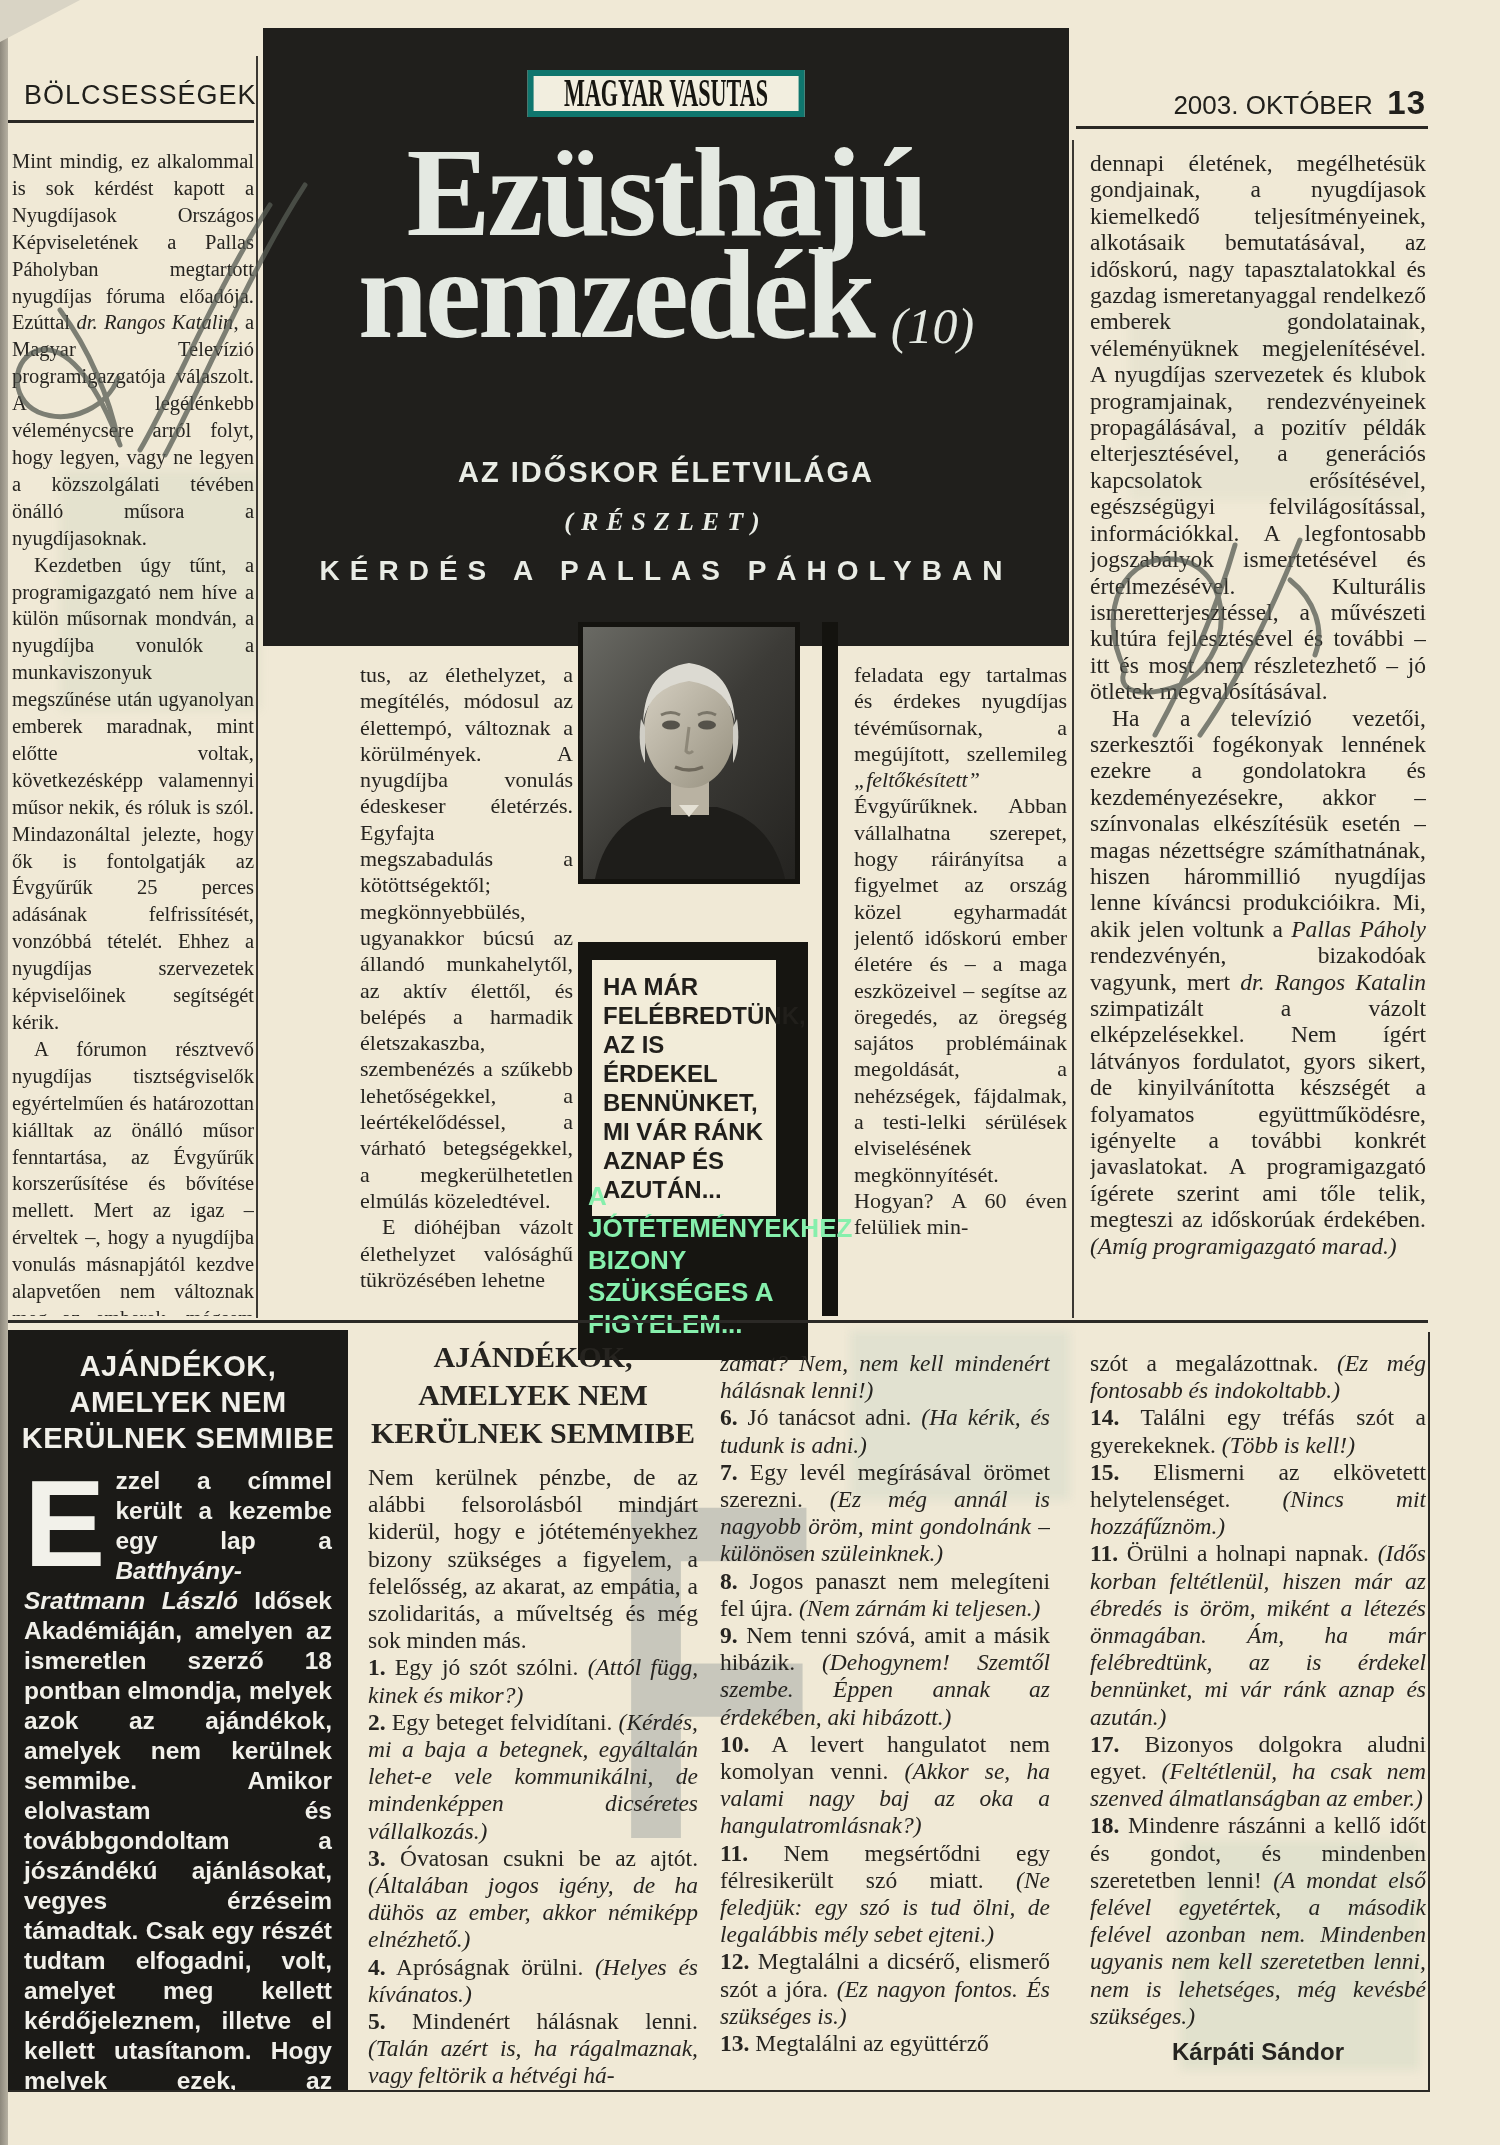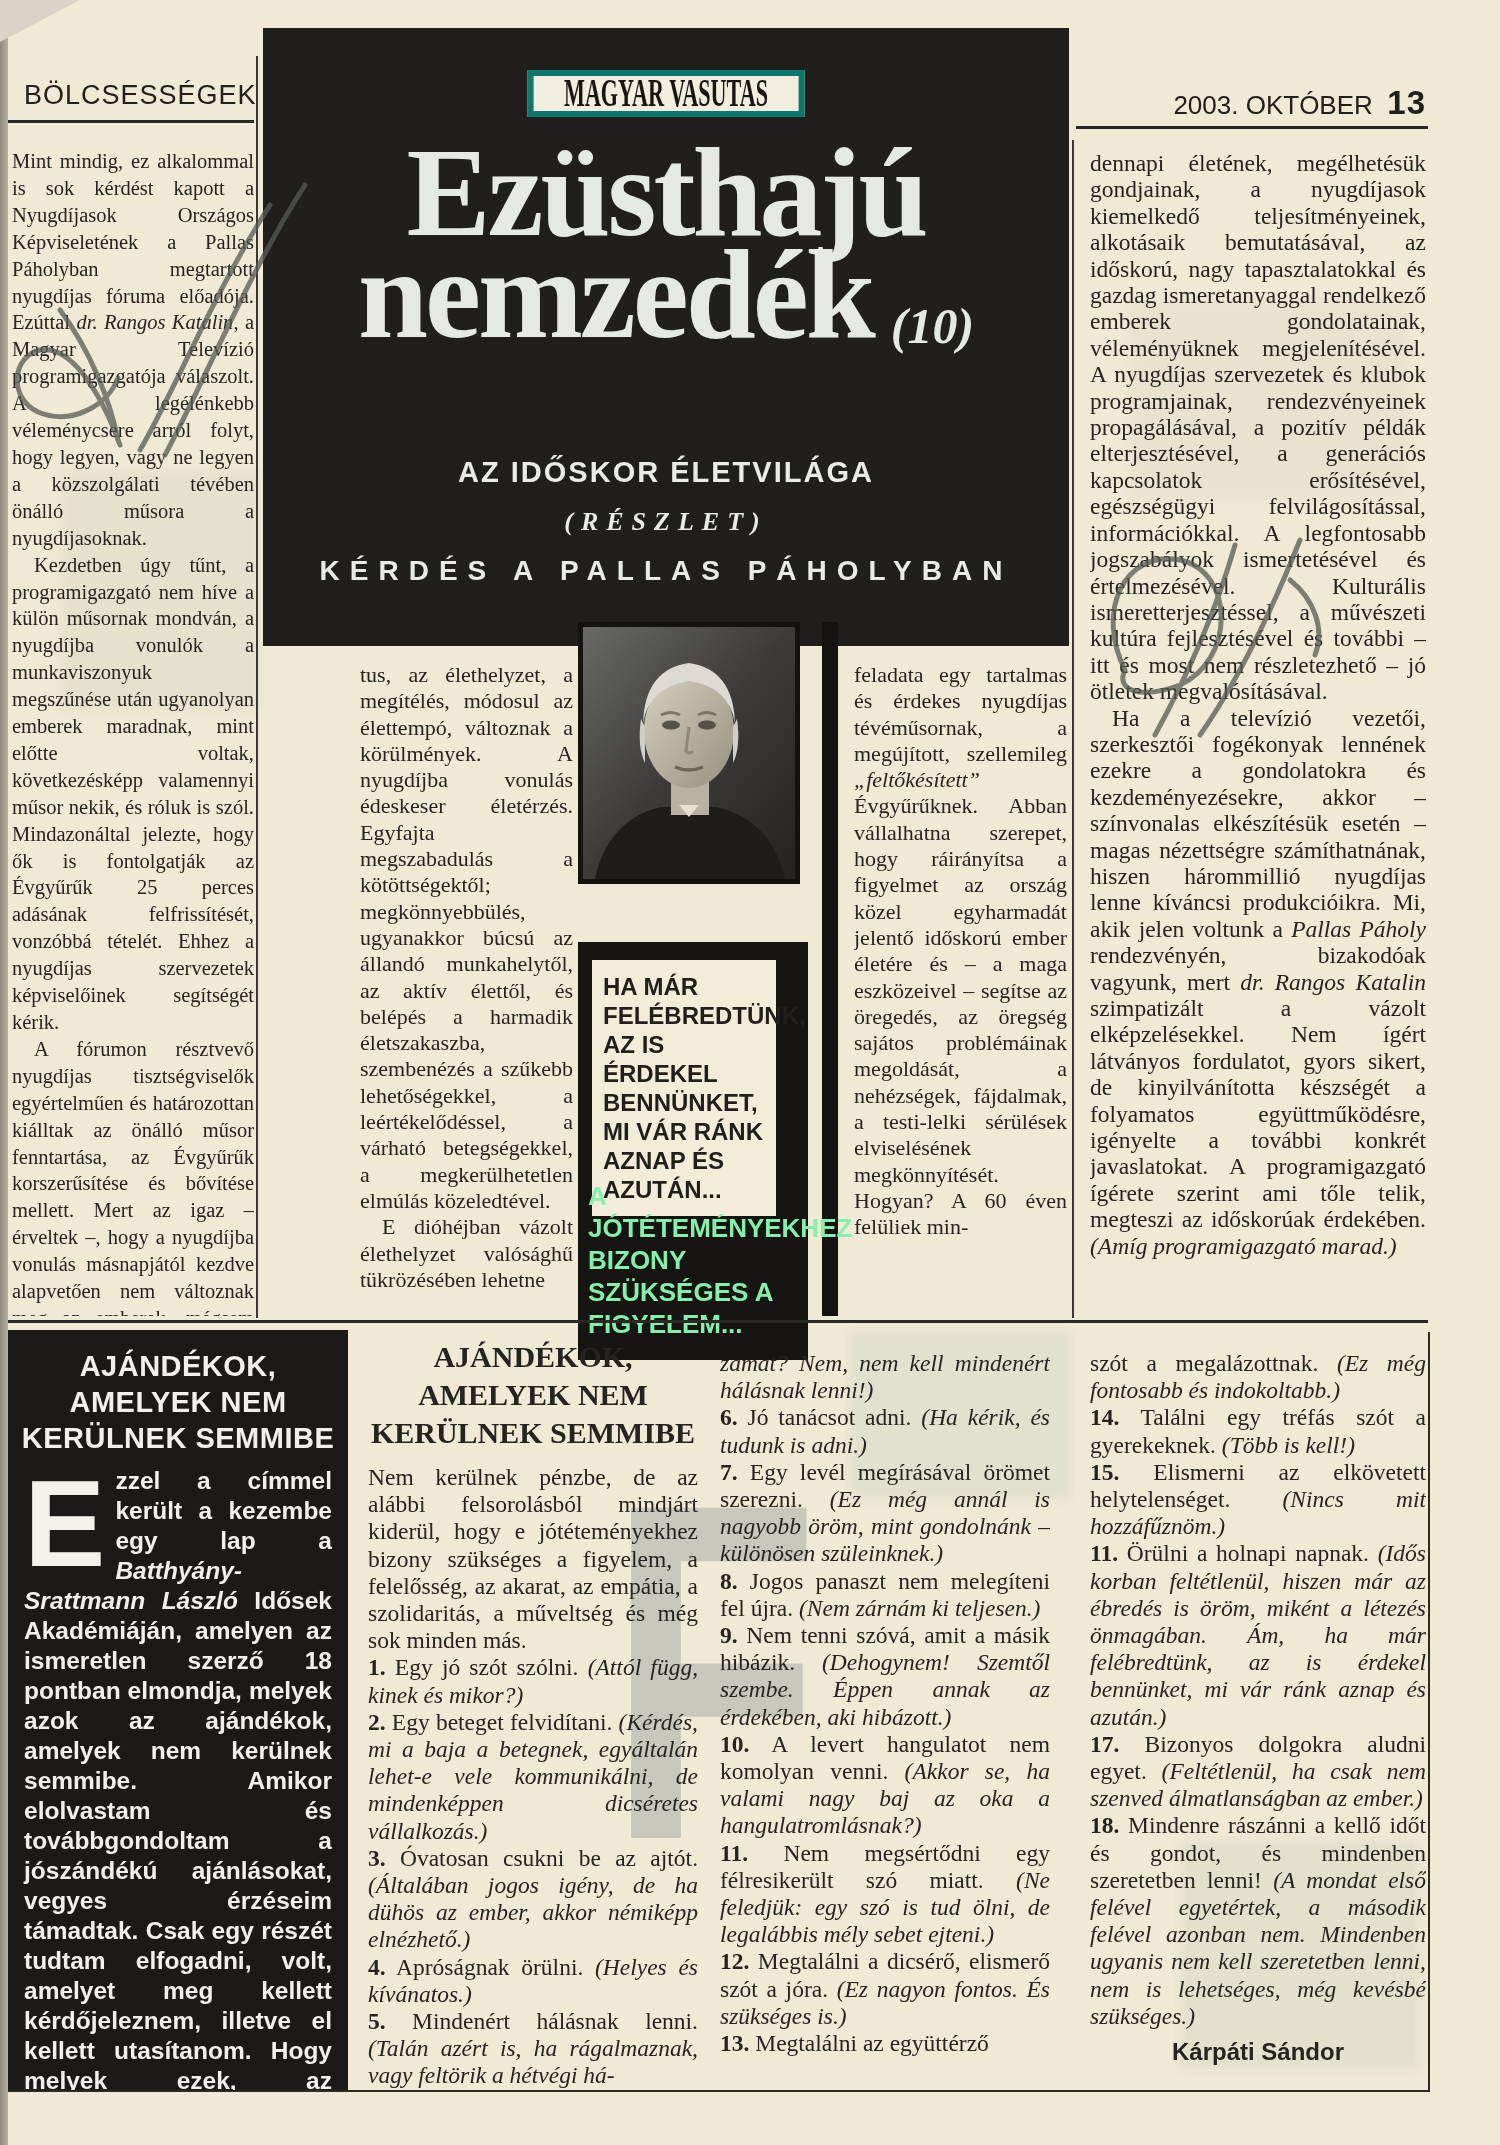--- a/index.html
+++ b/index.html
@@ -19,21 +19,21 @@
   
   #title-box{left:263px;top:28px;width:806px;height:618px;background:#201f1c;text-align:center;}
   #logo{position:absolute;left:50%;transform:translateX(-50%);top:42px;background:#f2eedf;border:6px solid #0f766e;
         padding:2px 8px;}
   #logo span{display:inline-block;font-family:"Liberation Serif",serif;font-weight:bold;font-size:27px;color:#171611;
         transform:scale(0.82,1.5);transform-origin:center;letter-spacing:0;white-space:nowrap;}
   #title1{position:absolute;left:0;width:100%;top:116px;font-weight:bold;font-size:126px;line-height:0.78;
         letter-spacing:-3px;color:#e4e9e2;}
   #title2{position:absolute;left:0;width:100%;top:218px;font-weight:bold;font-size:126px;line-height:0.78;
         letter-spacing:-3px;color:#e4e9e2;white-space:nowrap;}
-  #part-no{font-weight:bold;font-style:italic;font-size:50px;letter-spacing:0;vertical-align:baseline;
+  #part-no{font-weight:normal;font-style:italic;font-size:50px;letter-spacing:0;vertical-align:baseline;
         position:relative;top:6px;margin-left:18px;}
   #subtitle1{position:absolute;left:0;width:100%;top:428px;font-family:"Liberation Sans",sans-serif;
         font-weight:bold;font-size:29px;letter-spacing:2px;color:#e9ece5;}
   #subtitle2{position:absolute;left:0;width:100%;top:479px;font-style:italic;font-weight:bold;font-size:26px;
         letter-spacing:8px;color:#e9ece5;}
   #subtitle3{position:absolute;left:0;width:100%;top:527px;font-family:"Liberation Sans",sans-serif;
         font-weight:bold;font-size:28px;letter-spacing:10px;color:#e9ece5;}
   
   .col{text-align:justify;overflow:hidden;z-index:2;}
   .col p{margin:0;}

